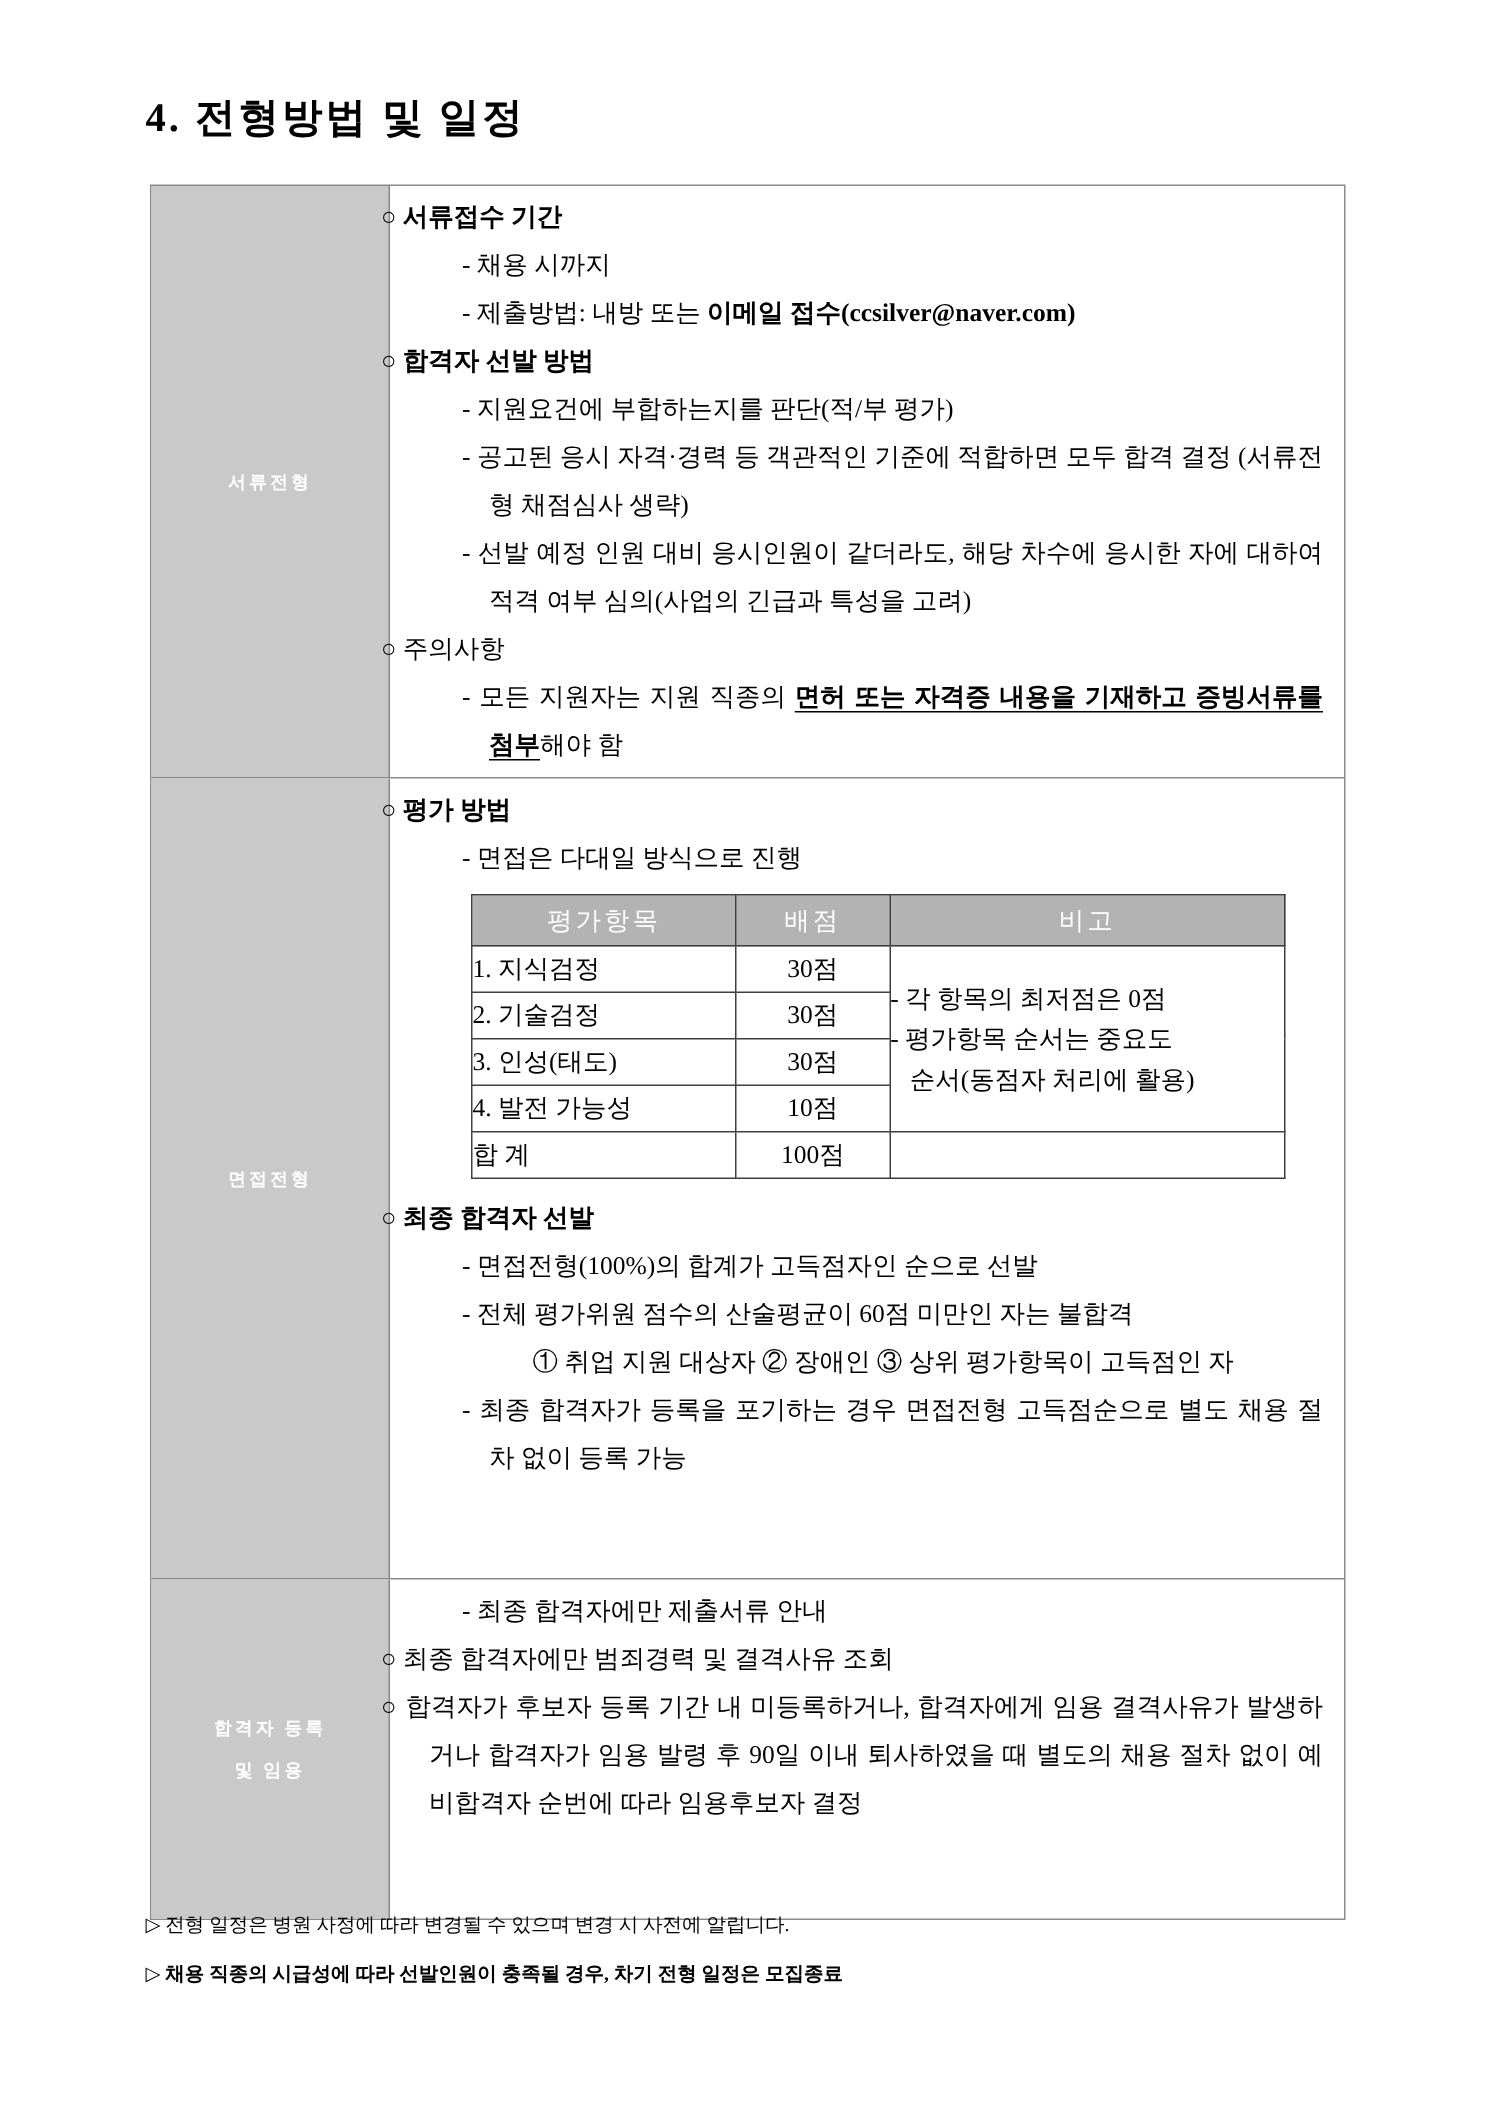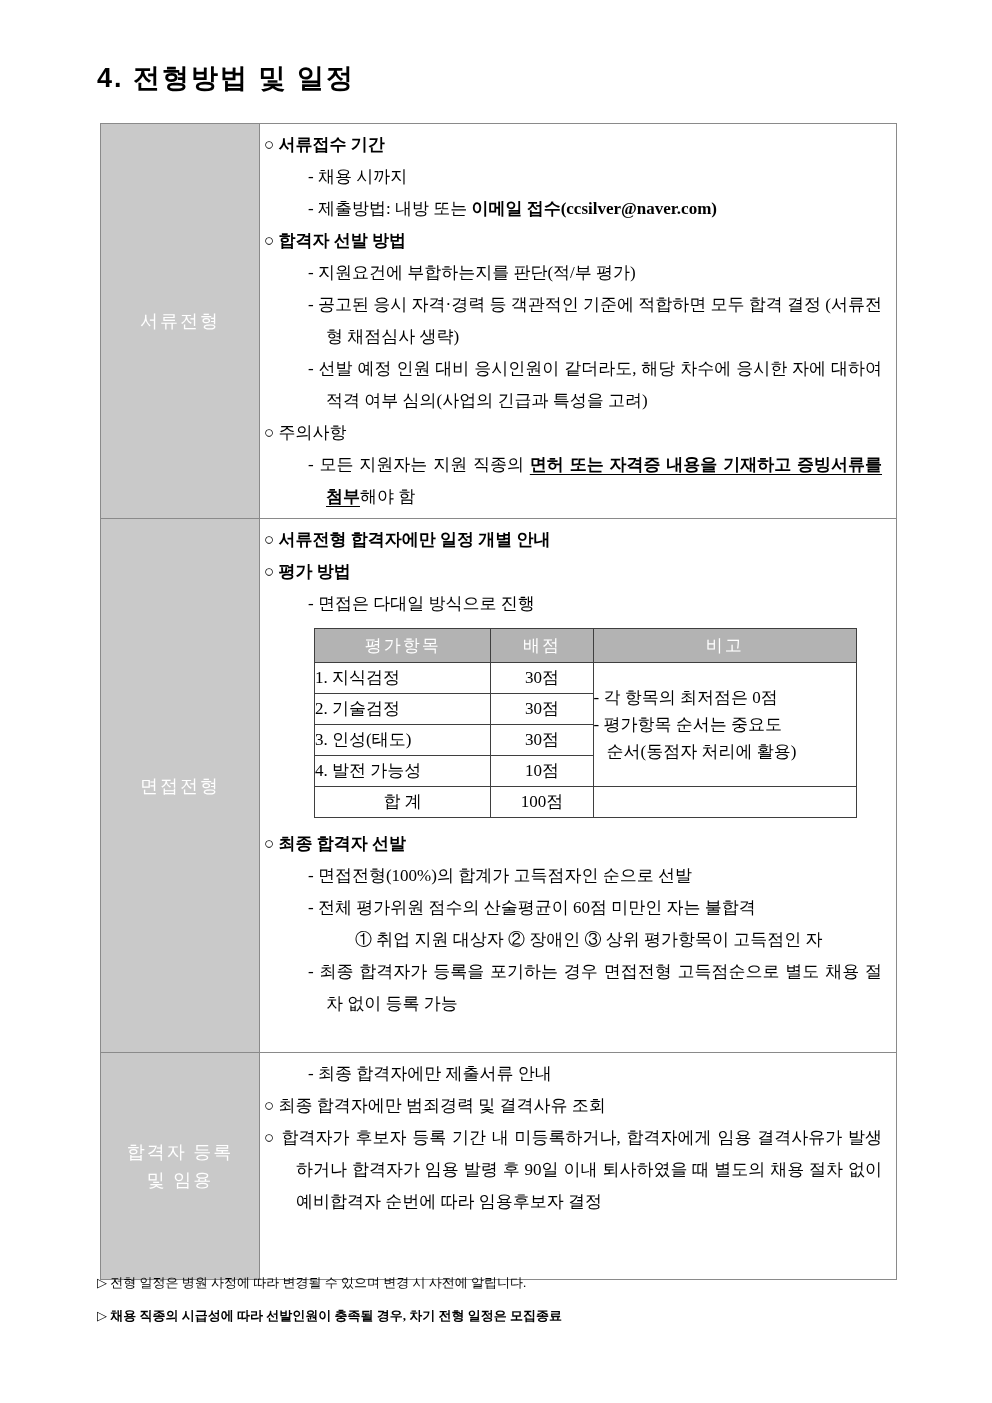--- a/index.html
+++ b/index.html
@@ -13,70 +13,71 @@
   html,body{margin:0;padding:0;background:#ffffff;}
   body{
     width:992px;height:1403px;
     font-family:"Liberation Serif","DejaVu Serif",serif;
     color:#000;
   }
   .page{position:relative;width:992px;height:1403px;overflow:hidden;background:#fff;}
 
   .title{
     position:absolute;left:97px;top:60px;margin:0;
-    font-family:Liberation Sans, sans-serif;
+    font-family:Liberation Serif, serif;
     font-size:27px;font-weight:bold;letter-spacing:2px;
   }
 
   .main-table{
     position:absolute;left:100px;top:123px;width:797px;
     border:1px solid var(--border);
     box-sizing:border-box;
   }
   .trow{display:flex;}
   .trow + .trow{border-top:1px solid var(--border);}
   .trow:nth-child(1) .tcontent{min-height:375px;}
   .trow:nth-child(2) .tcontent{min-height:533px;}
   .trow:nth-child(3) .tcontent{min-height:226px;}
 
   .tlabel{
     width:158px;flex:0 0 158px;
     background:var(--label_bg);color:var(--label_fg);
     display:flex;flex-direction:column;justify-content:center;align-items:center;
-    font-size:18px;letter-spacing:2px;line-height:28px;
+    font-size:12px;letter-spacing:2px;line-height:28px;
     border-right:1px solid var(--border);
+    font-weight:bold;
   }
   .tcontent{
     flex:1;box-sizing:border-box;
     padding:5px 14px 5px 0;
     font-size:17px;line-height:32px;
   }
   .line{text-align:justify;}
-  .lv0{padding-left:36px;text-indent:-32px;}
+  .lv0{padding-left:26px;text-indent:-32px;}
   .lv1{padding-left:66px;text-indent:-18px;}
   .lv2{padding-left:51px;margin-left:44px;}
   .b{font-weight:bold;}
   .u{text-decoration:underline;text-underline-offset:4px;}
 
   table.score{
     border-collapse:collapse;table-layout:fixed;
     width:543px;margin:8px 0 10px 54px;
     font-size:17px;line-height:26px;
   }
   table.score th{
     background:var(--th_bg);color:var(--th_fg);
     font-weight:normal;height:31px;letter-spacing:2px;
     border:1px solid var(--inner_border);text-align:center;
   }
   table.score td{
     border:1px solid var(--inner_border);
     height:30px;padding:0;
   }
   td.sc-item{padding-left:14px;text-align:left;}
-  td.sc-item.center{text-align:center;padding-left:0;margin-left:30px;}
+  td.sc-item.center{padding-left:0;margin-left:30px;}
   td.sc-val{text-align:center;}
   td.sc-note{padding:4px 8px;vertical-align:middle;text-align:left;line-height:27px;margin-top:40px;}
   td.sc-note .ind{padding-left:13px;}
 
   .footer{
     position:absolute;left:97px;top:1266px;width:802px;
     font-size:13px;line-height:33px;
   }
   .fnote{text-align:justify;}
   .fnote.b{font-weight:bold;}
@@ -101,21 +102,20 @@
           <div class="line lv1"><span>- 선발 예정 인원 대비 응시인원이 같더라도, 해당 차수에 응시한 자에 대하여 적격 여부 심의(사업의 긴급과 특성을 고려)</span></div>
           <div class="line lv0"><span>○ 주의사항</span></div>
           <div class="line lv1"><span>- 모든 지원자는 지원 직종의 </span><span class="b u">면허 또는 자격증 내용을 기재하고 증빙서류를 첨부</span><span>해야 함</span></div>
         </div>
       </div>
       <div class="trow">
         <div class="tlabel">
           <div>면접전형</div>
         </div>
         <div class="tcontent">
-          <div class="line lv0"><span class="b">○ 서류전형 합격자에만 일정 개별 안내</span></div>
           <div class="line lv0"><span class="b">○ 평가 방법</span></div>
           <div class="line lv1"><span>- 면접은 다대일 방식으로 진행</span></div>
           <table class="score">
             <colgroup>
               <col style="width: 176px;">
               <col style="width: 102px;">
               <col style="width: 263px;">
             </colgroup>
             <thead>
               <tr>

